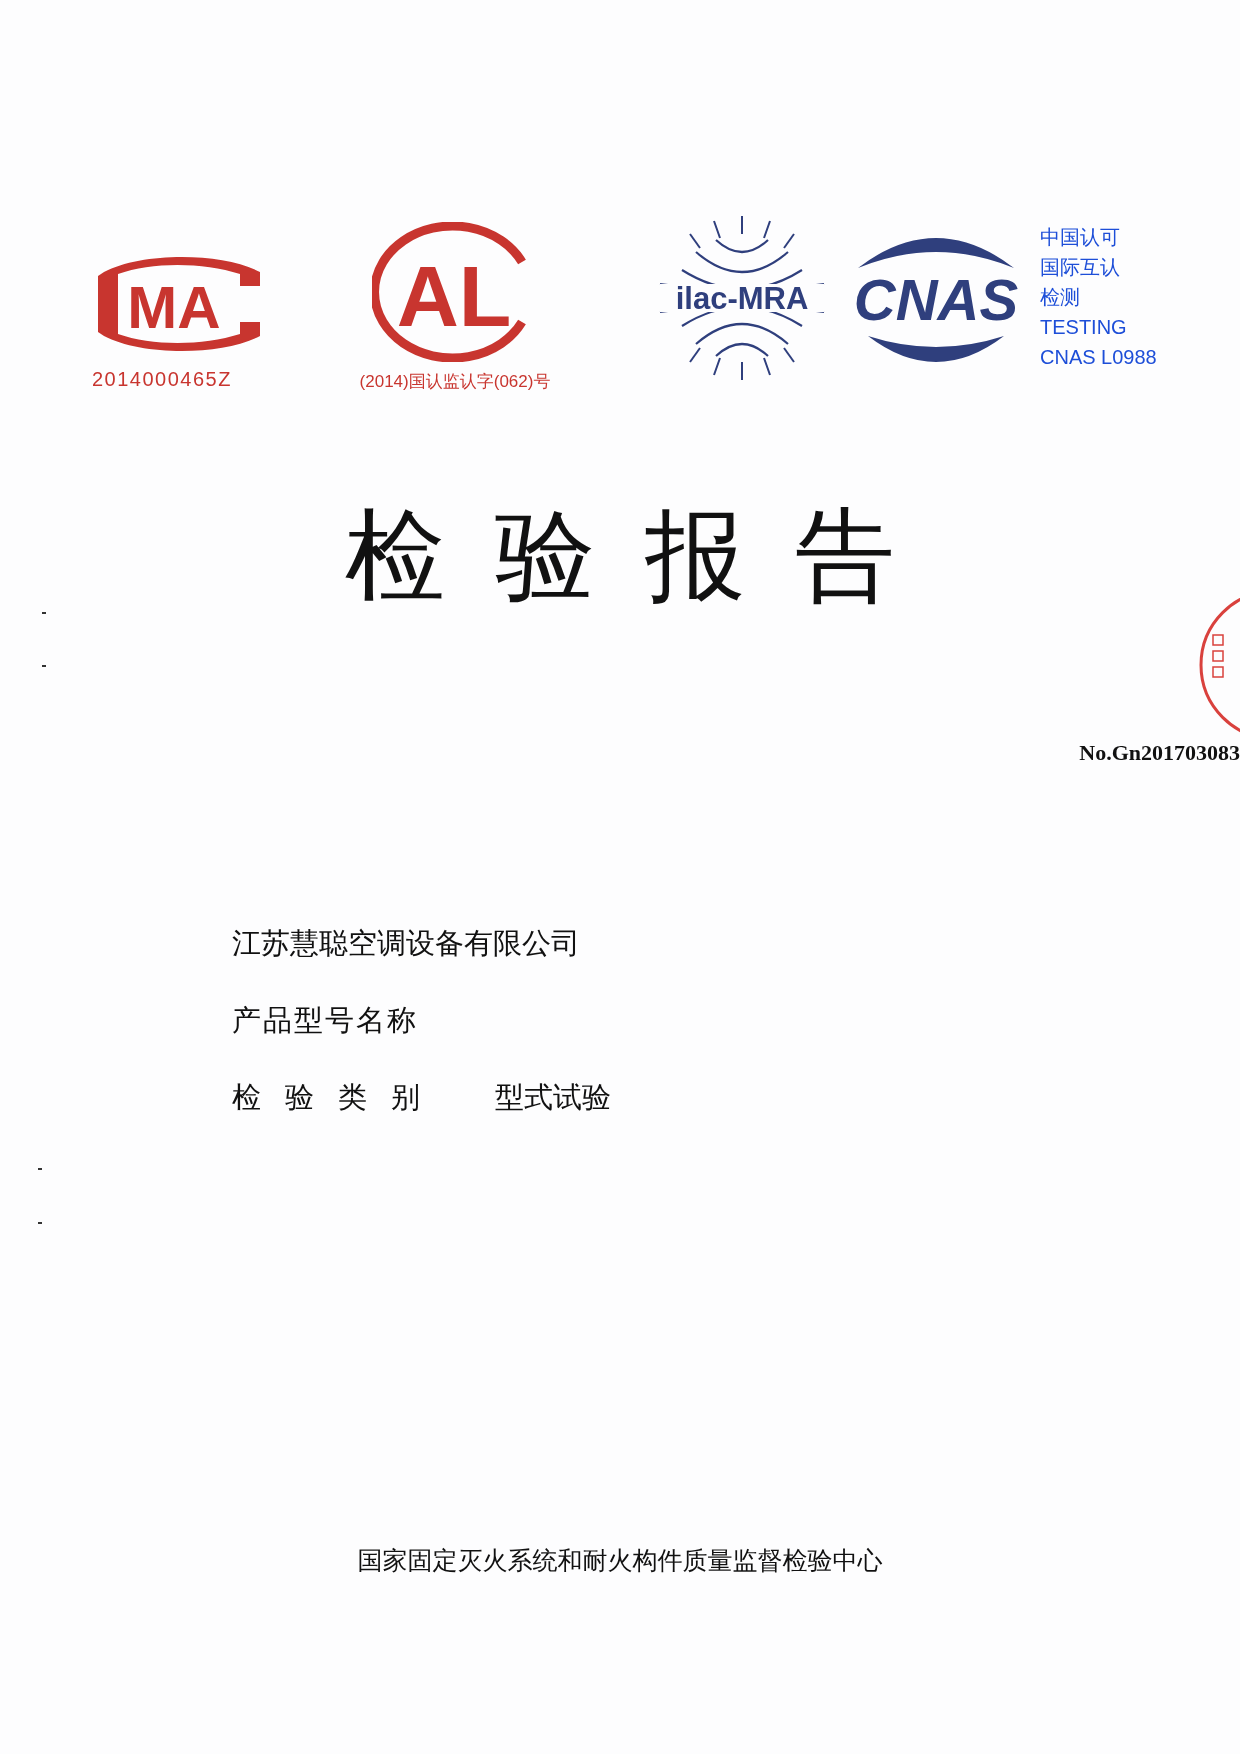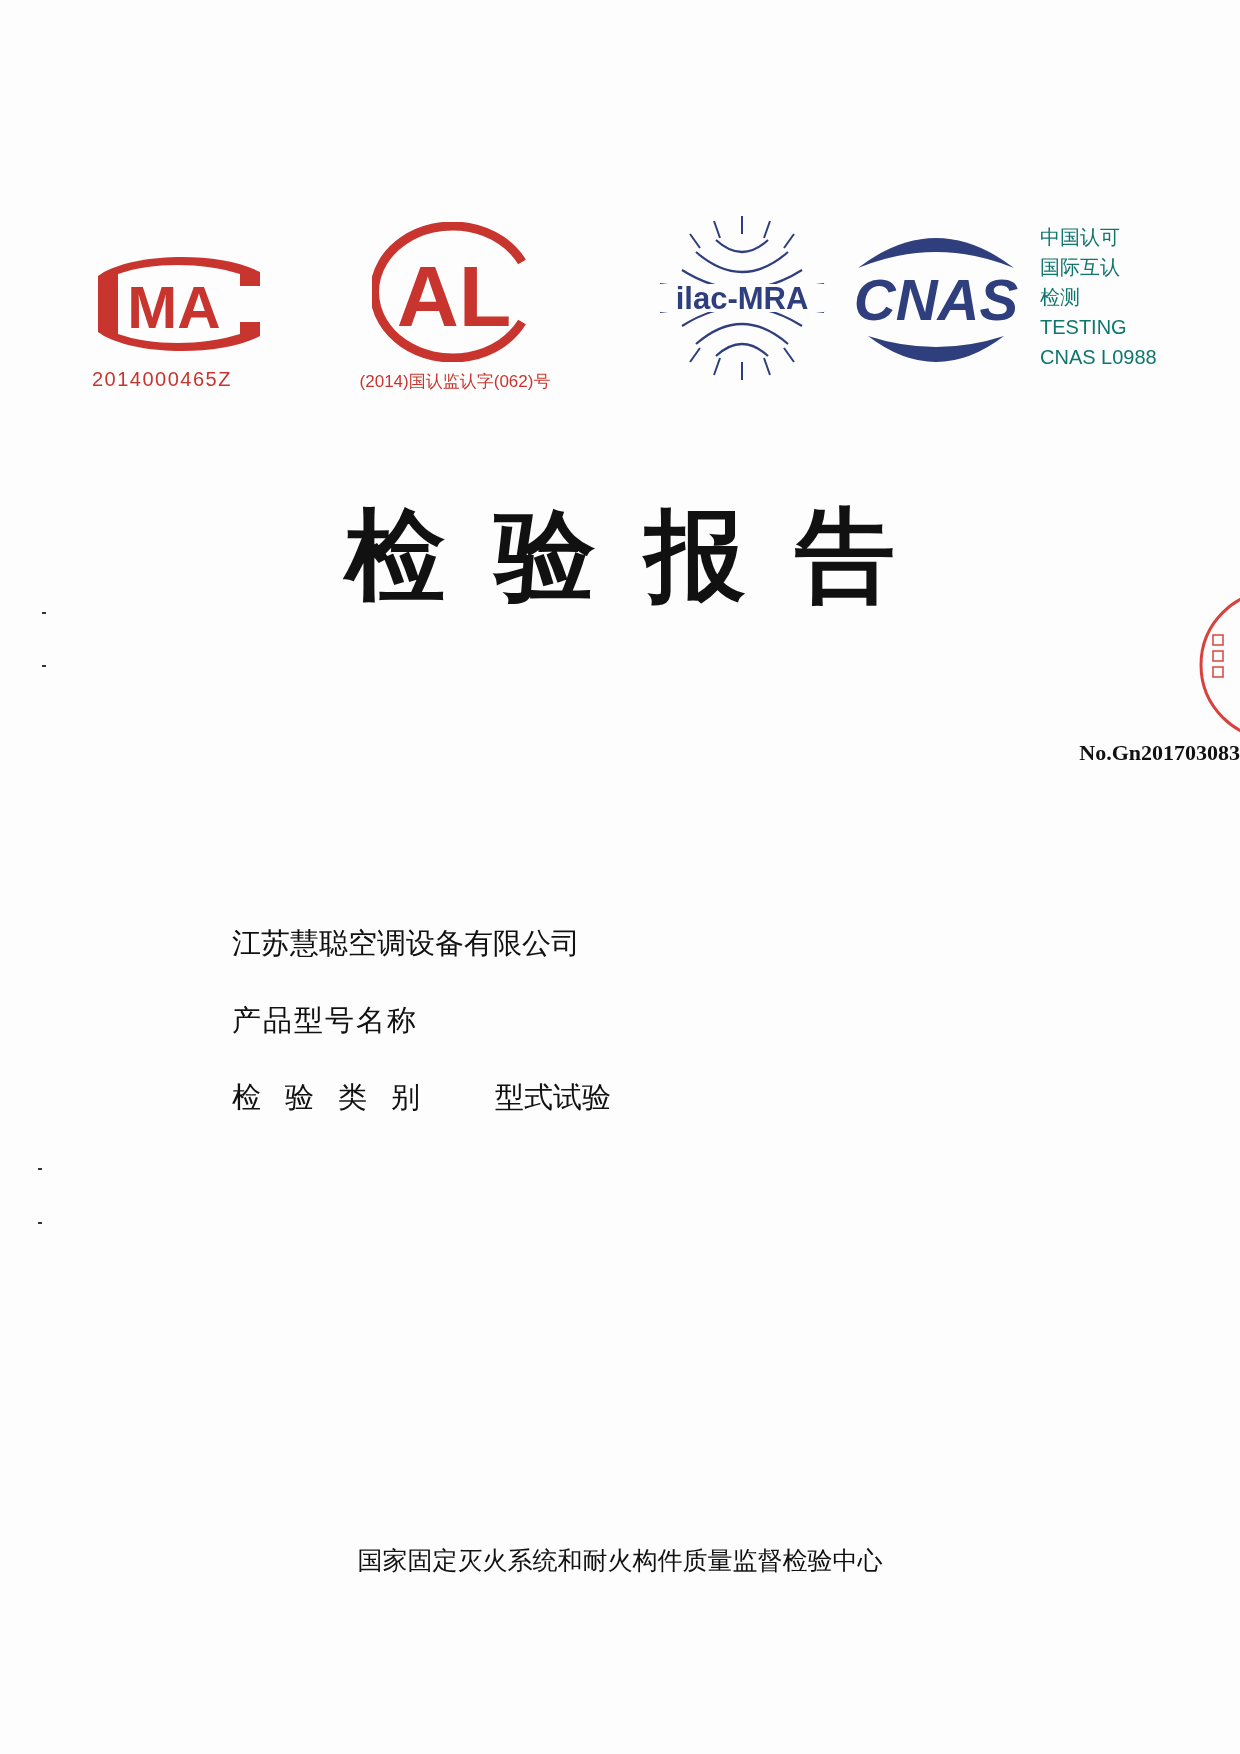--- a/index.html
+++ b/index.html
@@ -21,21 +21,21 @@
     font-family:"Liberation Sans", sans-serif; font-size:17px; }
 
   
   .ilac { left:656px; top:212px; width:172px; height:172px; }
   
   .cnas { left:838px; top:228px; width:196px; height:145px; }
   .cnas-text { left:1040px; top:222px; font-family:"Liberation Sans", sans-serif;
     font-size:20px; line-height:30px; }
 
   .title { left:0; top:490px; width:1240px; text-align:center;
-    font-family:"DejaVu Sans", sans-serif; font-weight:bold; font-size:100px;
+    font-family:"DejaVu Sans", sans-serif; font-weight:normal; font-size:100px;
     letter-spacing:50px; text-indent:50px; color:#111; }
 
   .report-no { left:0; top:740px; width:1240px; text-align:right;
     font-family:"Liberation Serif", serif; font-weight:bold; font-size:22px; color:#111; }
 
   .info { left:232px; top:905px; }
   .info-row { display:flex; height:77px; align-items:center; }
   .info-label { width:263px; font-family:"DejaVu Serif", serif; font-size:29px; color:#111; }
   .info-label.spaced5 { letter-spacing:14px; }
   .info-label.spaced4 { letter-spacing:24px; }
@@ -98,21 +98,21 @@
   </svg>
 </div>
 
 <div class="abs cnas">
   <svg width="196" height="145" viewBox="0 0 196 145">
     <path d="M20 40 Q98 -20 176 40 Q98 8 20 40 Z" fill="#2f3f7d"></path>
     <path d="M30 108 Q98 160 166 108 Q98 130 30 108 Z" fill="#2f3f7d"></path>
     <text x="98" y="92" text-anchor="middle" font-family="Liberation Sans, sans-serif" font-weight="bold" font-style="italic" font-size="58" fill="#2f3f7d">CNAS</text>
   </svg>
 </div>
-<div class="abs cnas-text" style="color:#0f766e">
+<div class="abs cnas-text" style="color:#1d4ed8">
   <div>中国认可</div>
   <div>国际互认</div>
   <div>检测</div>
   <div>TESTING</div>
   <div>CNAS L0988</div>
 </div>
 
 <div class="abs title">检验报告</div>
 
 <div class="abs report-no">No.Gn201703083</div>

